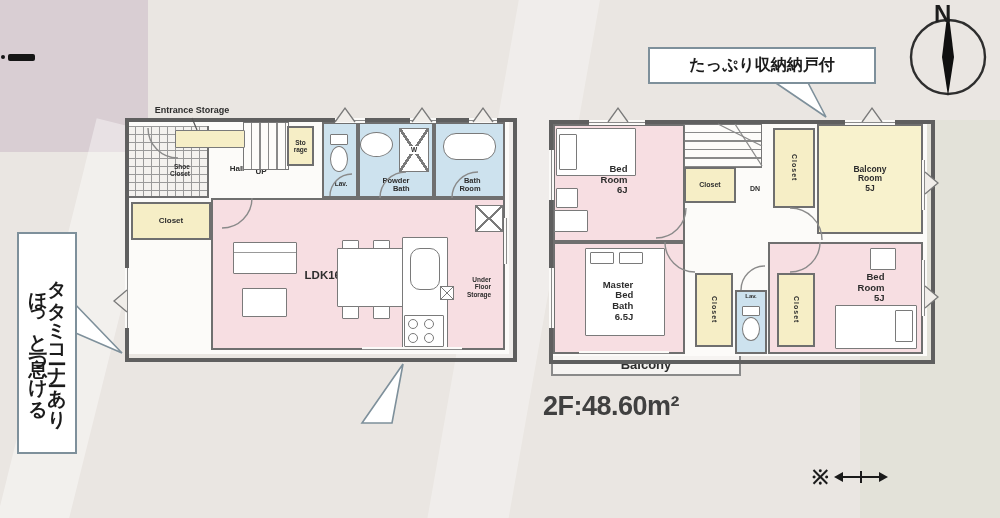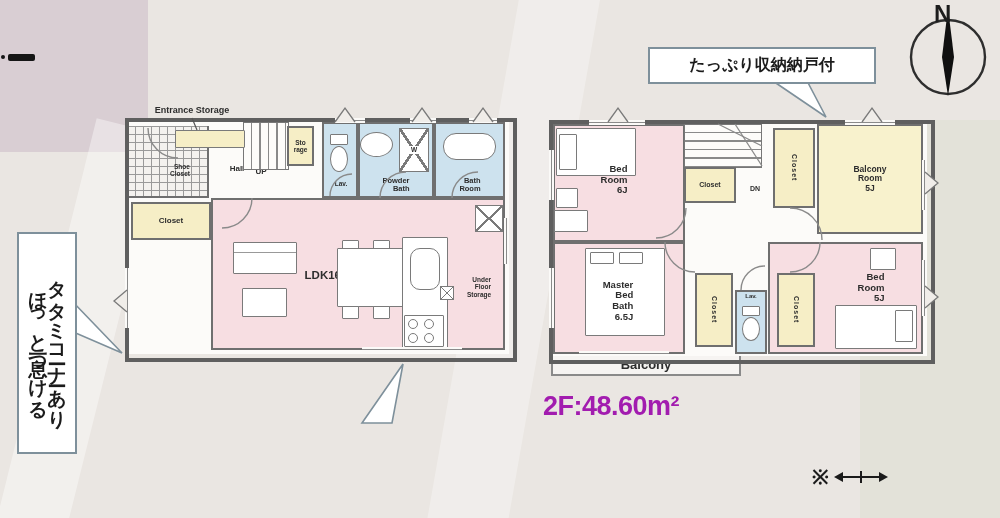--- a/index.html
+++ b/index.html
@@ -189,21 +189,21 @@
 
     <div class="gap" style="left:40px;top:0;width:56px;height:5px"></div>
     <div class="gap" style="left:296px;top:0;width:50px;height:5px"></div>
     <div class="gapv" style="left:0;top:148px;width:5px;height:60px"></div>
     <div class="gapv" style="left:0;top:30px;width:5px;height:50px"></div>
     <div class="gapv" style="left:373px;top:140px;width:5px;height:56px"></div>
     <div class="gapv" style="left:373px;top:40px;width:5px;height:50px"></div>
     <div class="gap" style="left:30px;top:231px;width:90px;height:5px"></div>
   </div>
 
-  <div class="abs" style="left:543px;top:391px;font-size:27px;font-weight:700;color:#a21caf;letter-spacing:-.5px">2F:48.60m²</div>
+  <div class="abs" style="left:543px;top:391px;font-size:27px;font-weight:700;color:#404040;letter-spacing:-.5px">2F:48.60m²</div>
 
   <svg id="overlay" width="1000" height="518" viewBox="0 0 1000 518">
 
     <path d="M770,79 L826,117 L806,79 Z" fill="#ffffff" stroke="#7e909b" stroke-width="1.6"></path>
     <path d="M71,300 L122,353 L71,331 Z" fill="#ffffff" stroke="#7e909b" stroke-width="1.6"></path>
     <path d="M362,423 L403,364 L392,423 Z" fill="#ffffff" stroke="#7e909b" stroke-width="1.6"></path>
 
     <path d="M148,128 A30,30 0 0 0 178,158" fill="none" stroke="#8a8a8a" stroke-width="1.4"></path>
     <path d="M252,198 A30,30 0 0 1 222,228" fill="none" stroke="#8a8a8a" stroke-width="1.4"></path>
     <path d="M380,198 A26,26 0 0 1 406,172" fill="none" stroke="#8a8a8a" stroke-width="1.4"></path>

